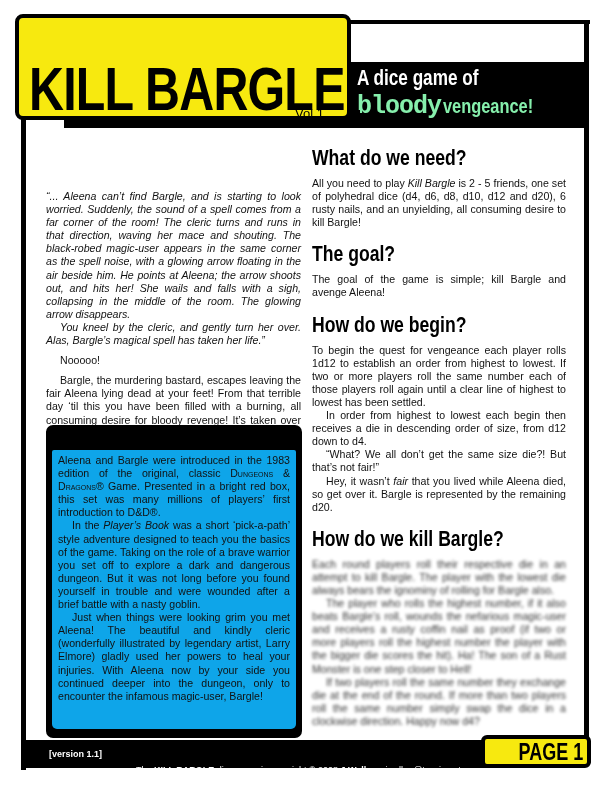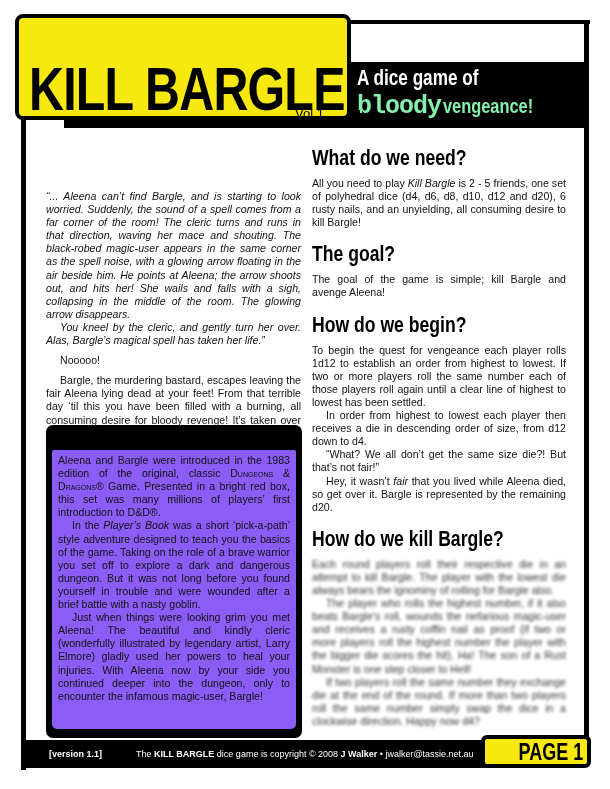--- a/index.html
+++ b/index.html
@@ -42,39 +42,39 @@
   .indent { text-indent: 14px; }
   .p-gap { margin-top: 7px; }
   em { font-style: italic; }
 
   .late-box {
     position: absolute; left: 46px; top: 425px; width: 256px; height: 313px;
     background: #000; border-radius: 7px;
   }
   .late-title { color: #fff; font-weight: bold; font-size: 12px; text-align: center; line-height: 25px; height: 25px; }
   .late-inner {
-    position: absolute; left: 6px; top: 25px; width: 244px; height: 279px; background: #8b5cf6;
+    position: absolute; left: 6px; top: 25px; width: 244px; height: 279px; background: #0ea5e9;
     border-radius: 2px 2px 5px 5px; padding: 4px 6px 0 6px;
     font-size: 10.6px; line-height: 13.1px; text-align: justify;
   }
   .smallcaps { font-variant: small-caps; }
 
   .heading {
     font-family: "Liberation Sans", sans-serif; font-weight: 900; font-size: 22px; color: #000;
     transform: scaleX(0.8); transform-origin: left top; white-space: nowrap; line-height: 26px; height: 26px;
   }
   .h-gap { margin-top: 12px; margin-bottom: 6px; }
   .blurred { filter: blur(1.4px); color: #333; }
 
   .footer-bar {
     position: absolute; left: 21px; top: 740px; width: 470px; height: 28px; background: #000;
     color: #fff; font-size: 9px; line-height: 28px; white-space: nowrap;
   }
   .footer-version { position: absolute; left: 28px; font-weight: bold; }
-  .footer-copy { position: absolute; left: 115px; }
+  .footer-copy { position: absolute; left: 115px; margin-top: 16px; }
   .footer-copy b { font-weight: bold; }
 
   .page-badge {
     position: absolute; left: 481px; top: 735px; width: 110px; height: 33px; background: #f7e90f;
     border: 4px solid #000; border-radius: 6px; text-align: right;
   }
   .page-label {
     position: absolute; right: 4px; top: 0px; font-weight: 900; font-size: 24px; color: #000;
     transform: scaleX(0.75); transform-origin: right top; line-height: 26px; white-space: nowrap;
   }
@@ -116,21 +116,21 @@
 
 <div class="col-right">
   <div class="heading">What do we need?</div>
   <p style="margin-top:6px"><span>All you need to play </span><em>Kill Bargle</em><span> is 2 - 5  friends, one set of polyhedral dice (d4, d6, d8, d10, d12 and d20), 6 rusty nails, and an unyielding, all consuming desire to kill Bargle!</span></p>
 
   <div class="heading h-gap">The goal?</div>
   <p>The goal of the game is simple; kill Bargle and avenge Aleena!</p>
 
   <div class="heading h-gap">How do we begin?</div>
   <p>To begin the quest for vengeance each player rolls 1d12 to establish an order from highest to lowest. If two or more players roll the same number each of those players roll again until a clear line of highest to lowest has been settled.</p>
-  <p class="indent">In order from highest to lowest each player then receives a die in descending order of size, from d12 down to d4.</p>
+  <p class="indent">In order from highest to lowest each begin then receives a die in descending order of size, from d12 down to d4.</p>
   <p class="indent">“What? We all don’t get the same size die?! But that’s not fair!”</p>
   <p class="indent"><span>Hey, it wasn’t </span><em>fair</em><span> that you lived while Aleena died, so get over it. Bargle is represented by the remaining d20.</span></p>
 
   <div class="heading h-gap">How do we kill Bargle?</div>
   <div class="blurred">
     <p>Each round players roll their respective die in an attempt to kill Bargle. The player with the lowest die always bears the ignominy of rolling for Bargle also.</p>
     <p class="indent">The player who rolls the highest number, if it also beats Bargle’s roll, wounds the nefarious magic-user and receives a rusty coffin nail as proof (if two or more players roll the highest number the player with the bigger die scores the hit). Ha! The son of a Rust Monster is one step closer to Hell!</p>
     <p class="indent">If two players roll the same number they exchange die at the end of the round. If more than two players roll the same number simply swap the dice in a clockwise direction. Happy now d4?</p>
   </div>
 </div>

